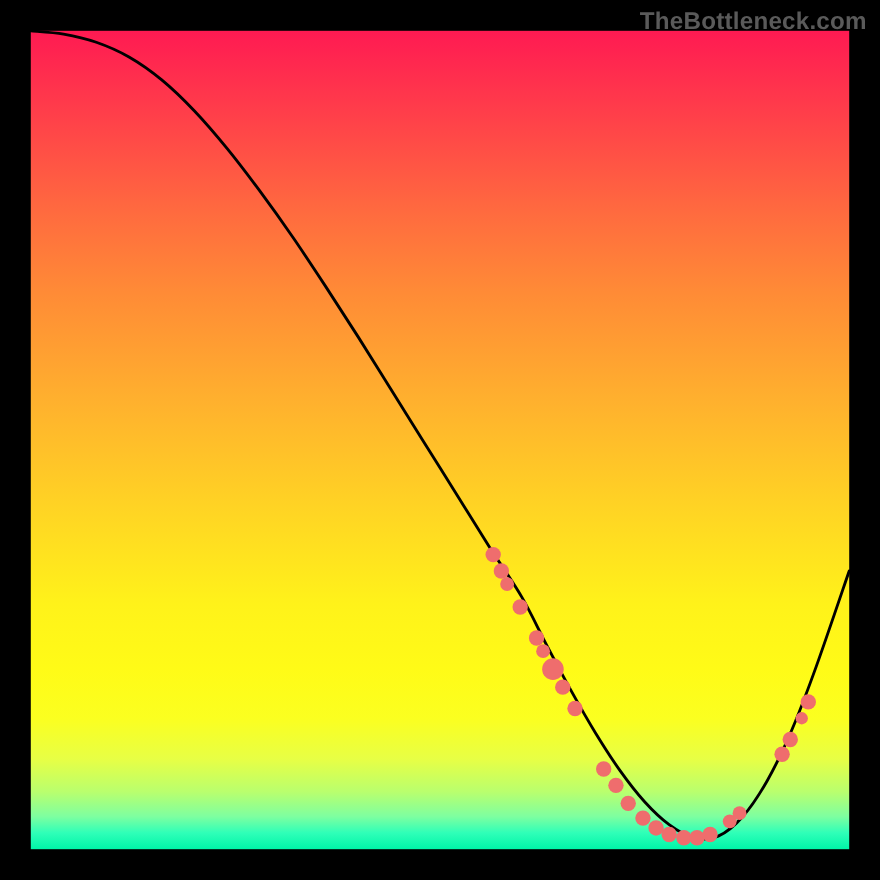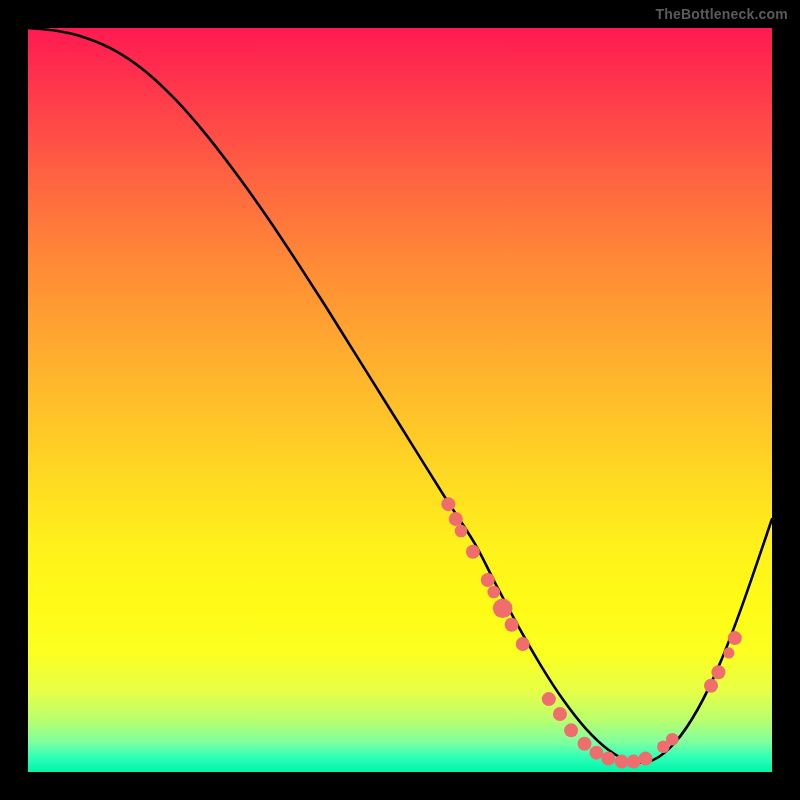--- a/index.html
+++ b/index.html
@@ -32,21 +32,21 @@
       #7effa0 96%,
       #2fffb8 98%,
       #00f5a8 100%
     );
   }
   .watermark {
     position: absolute;
     top: 6px;
     right: 12px;
     color: #5a5a5a;
-    font-size: 14px;
+    font-size: 22px;
     font-weight: 600;
     letter-spacing: 0.2px;
   }
   svg.curve {
     position: absolute;
     left: 0;
     top: 0;
     width: 744px;
     height: 744px;
     overflow: visible;

